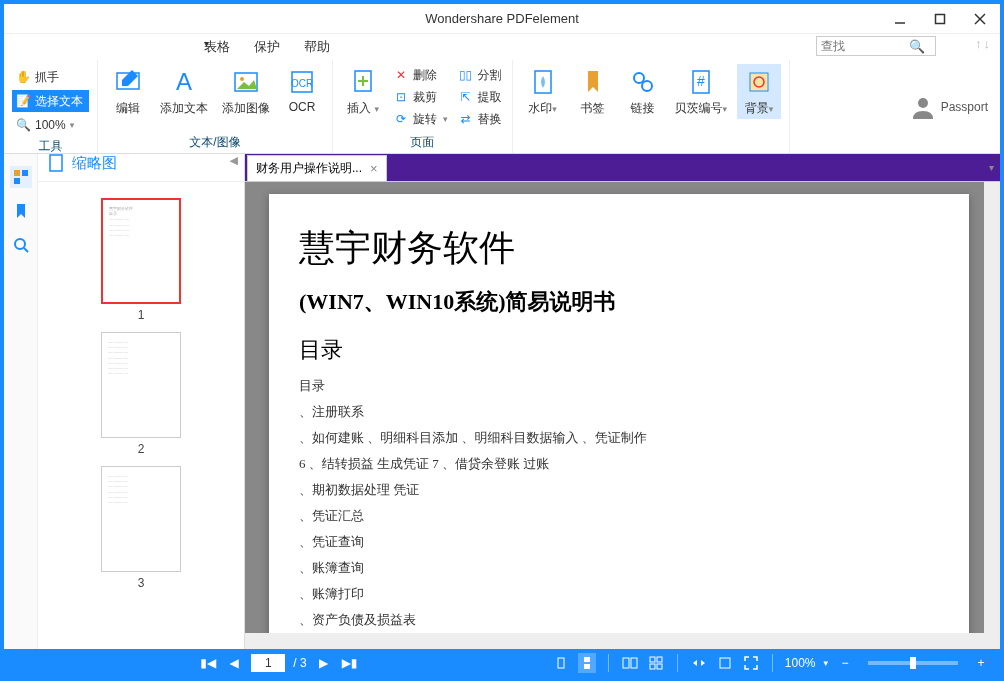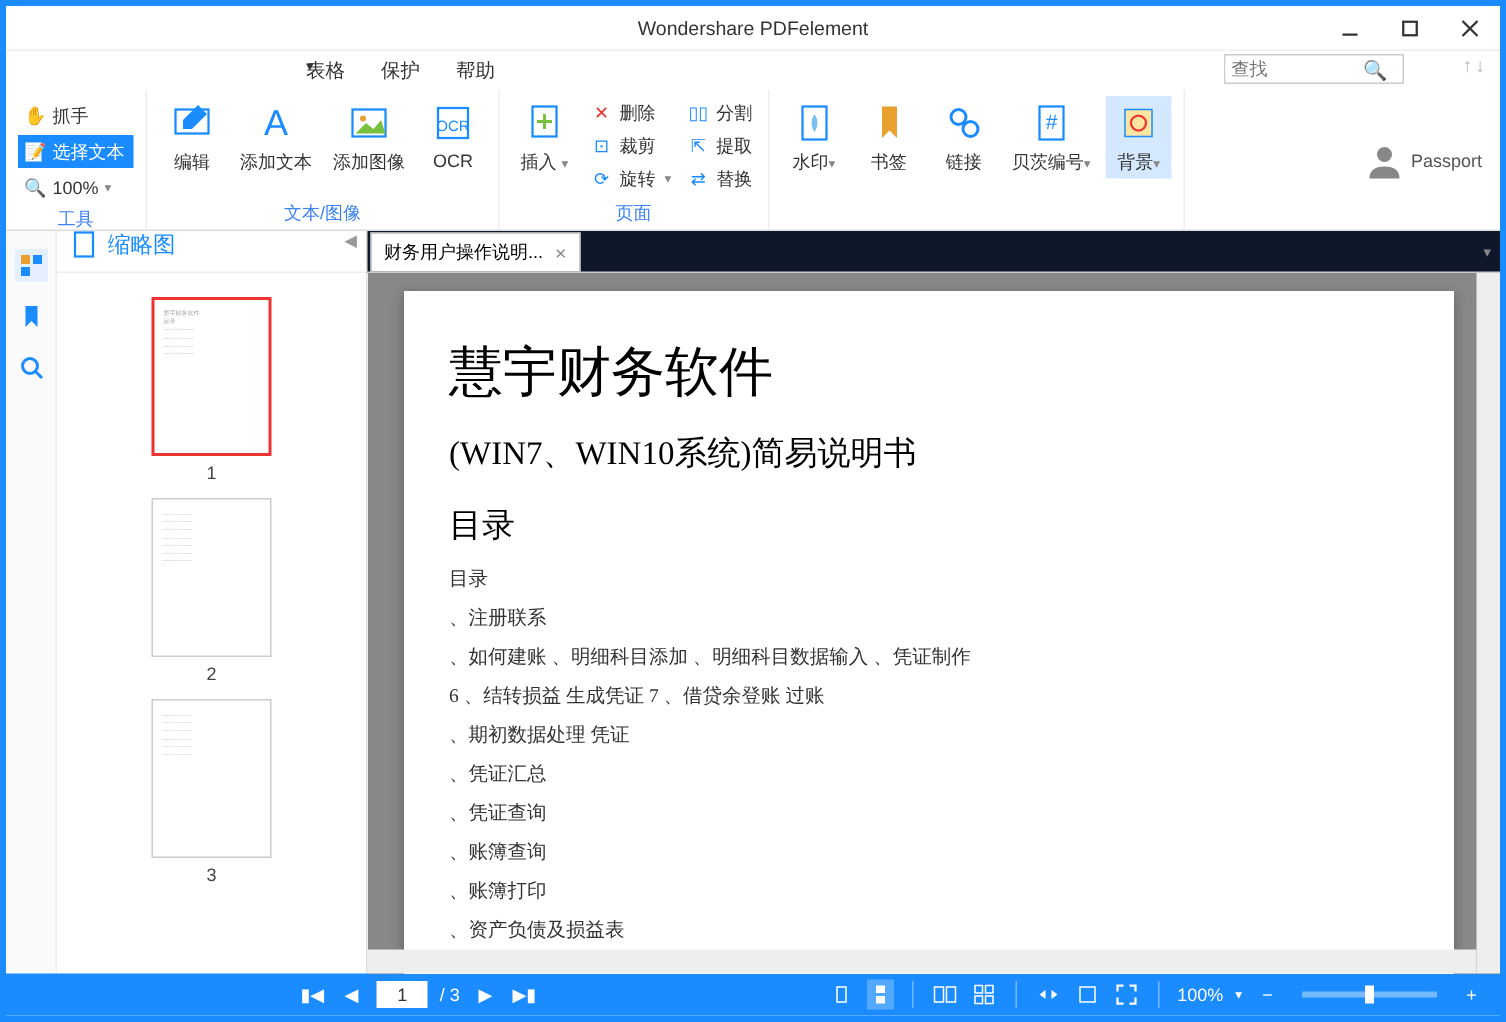--- a/index.html
+++ b/index.html
@@ -12,21 +12,21 @@
 .win-btn svg{width:12px;height:12px}
 .menubar{height:26px;display:flex;align-items:center;padding-left:200px;gap:24px;font-size:13px;color:#333;position:relative}
 .menu-drop{position:absolute;left:200px;top:4px;font-size:10px}
 .menubar .searchbox{position:absolute;right:64px;top:2px;display:flex;align-items:center;border:1px solid #ccc;height:20px;width:120px}
 .searchbox input{border:none;outline:none;width:90px;font-size:12px;padding:0 4px;color:#8b5cf6}
 .searchbox .sicon{width:20px;text-align:center;color:#888}
 .nav-arrows{position:absolute;right:10px;top:2px;display:flex;gap:2px;color:#bbb}
 .ribbon{height:94px;border-bottom:1px solid #ddd;display:flex;font-size:12px;color:#333}
 .ribbon-group{display:flex;flex-direction:column;border-right:1px solid #eee;padding:4px 8px 0 8px}
 .rg-body{flex:1;display:flex;align-items:flex-start;gap:6px}
-.rg-label{text-align:center;font-size:12px;color:#3b82f6;padding:2px 0}
+.rg-label{text-align:center;font-size:12px;color:#0c4a6e;padding:2px 0}
 .tool-col{display:flex;flex-direction:column;gap:2px;padding-top:2px}
 .tool-row{display:flex;align-items:center;gap:4px;height:22px;padding:0 4px;font-size:12px;white-space:nowrap}
 .tool-row.sel{background:#1a8cff;color:#fff}
 .big-btn{display:flex;flex-direction:column;align-items:center;gap:2px;padding:2px 4px;min-width:44px}
 .big-btn .icon{width:32px;height:32px;display:flex;align-items:center;justify-content:center}
 .big-btn .lbl{font-size:12px;white-space:nowrap}
 .small-grid{display:flex;flex-direction:column;gap:0}
 .small-item{display:flex;align-items:center;gap:4px;height:22px;font-size:12px;padding:0 2px}
 .small-item .si{width:16px;height:16px;display:flex;align-items:center;justify-content:center}
 .passport{margin-left:auto;display:flex;align-items:center;justify-content:center;padding:0 12px;gap:4px;font-size:12px;color:#555}
@@ -37,28 +37,28 @@
 .thumbarea{flex:1;display:flex;flex-direction:column;min-height:0}
 .thumbs-header{height:28px;display:flex;padding:0 10px;color:#1a8cff;font-size:15px;border-bottom:1px solid #eee;position:relative}
 .thumbs-header .collapse{position:absolute;right:6px;color:#999;font-size:11px}
 .thumbs-header .ticon{margin-right:8px}
 .thumbs-body{flex:1;overflow:auto;display:flex;flex-direction:column;align-items:center;gap:10px;padding:16px 0}
 .thumb{width:80px;display:flex;flex-direction:column;align-items:center;gap:4px}
 .thumb .pg{width:80px;height:106px;border:1px solid #ccc;background:#fff;padding:6px;font-size:4px;color:#aaa;line-height:1.3;overflow:hidden}
 .thumb.sel .pg{border:2px solid #e33}
 .thumb .pn{font-size:12px;color:#444}
 .docarea{flex:1;display:flex;flex-direction:column;min-height:0;border-left:1px solid #ddd}
-.tabbar{height:28px;display:flex;align-items:flex-end;background:#0f172a;border-bottom:1px solid #ccc;position:relative}
+.tabbar{height:28px;display:flex;align-items:flex-end;background:#4c1d95;border-bottom:1px solid #ccc;position:relative}
 .tab{height:26px;background:#fff;border:1px solid #ccc;border-bottom:none;display:flex;align-items:center;padding:0 8px;font-size:12px;gap:8px;margin-left:2px}
 .tab .tx{font-size:13px;color:#888;cursor:pointer}
 .tab-drop{position:absolute;right:6px;top:8px;color:#888;font-size:10px}
 .docview{flex:1;background:#888;overflow:auto;padding:12px 0 12px 24px;position:relative}
 .page{background:#fff;width:700px;min-height:560px;padding:30px 30px;box-shadow:0 2px 8px rgba(0,0,0,.3)}
 .page h1{font-family:"SimSun",serif;font-size:36px;font-weight:normal;margin-bottom:14px}
-.page h2{font-family:"SimSun",serif;font-size:22px;font-weight:normal;margin-bottom:18px}
+.page h2{font-family:"SimSun",serif;font-size:22px;font-weight:bold;margin-bottom:18px}
 .page h3{font-family:"SimSun",serif;font-size:22px;font-weight:normal;margin-bottom:12px}
 .toc-line{font-family:"SimSun",serif;font-size:13px;color:#333;margin:8px 0}
 .scrollbar-v{position:absolute;right:0;top:0;bottom:0;width:16px;background:#eee}
 .scrollbar-h{position:absolute;left:0;right:16px;bottom:0;height:16px;background:#eee}
 .statusbar{height:28px;background:#1a8cff;display:flex;align-items:center;color:#fff;font-size:12px;padding:0 10px;gap:8px}
 .statusbar .spacer{flex:1}
 .sb-btn{display:flex;align-items:center;justify-content:center;height:20px;min-width:18px;cursor:pointer}
 .sb-input{width:34px;height:18px;background:#fff;color:#333;text-align:center;border:none;font-size:12px}
 .sb-sep{width:1px;height:18px;background:rgba(255,255,255,.4);margin:0 4px}
 .zoom-track{width:90px;height:4px;background:rgba(255,255,255,.4);position:relative;margin:0 6px}

